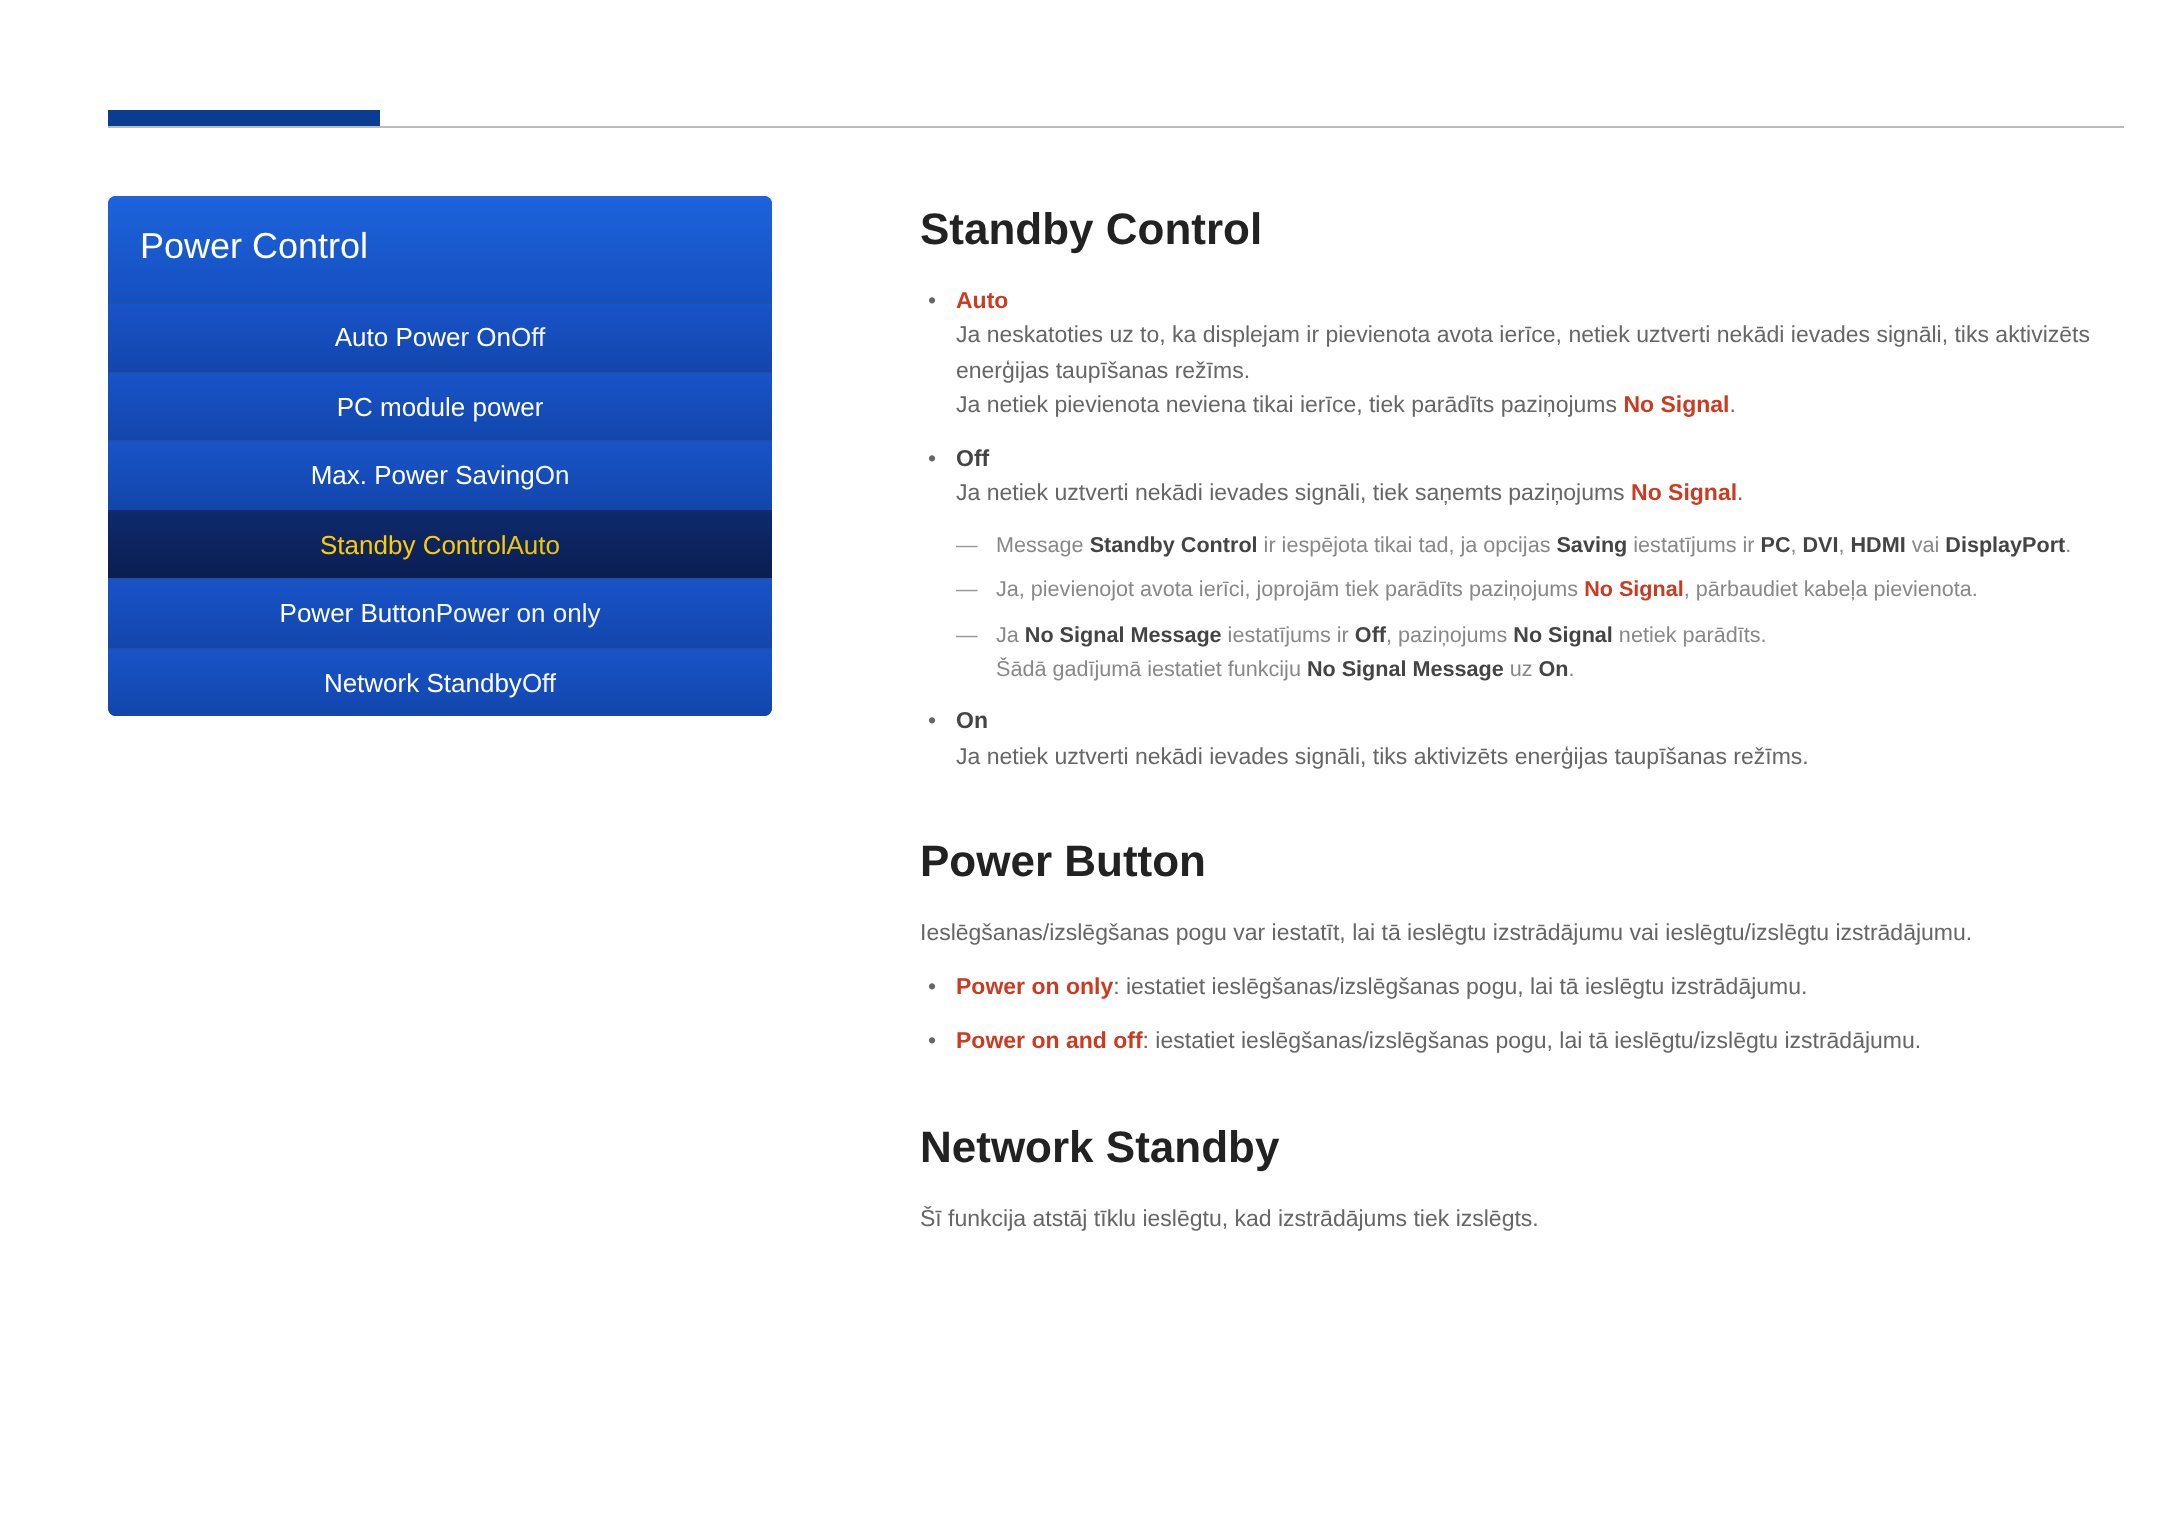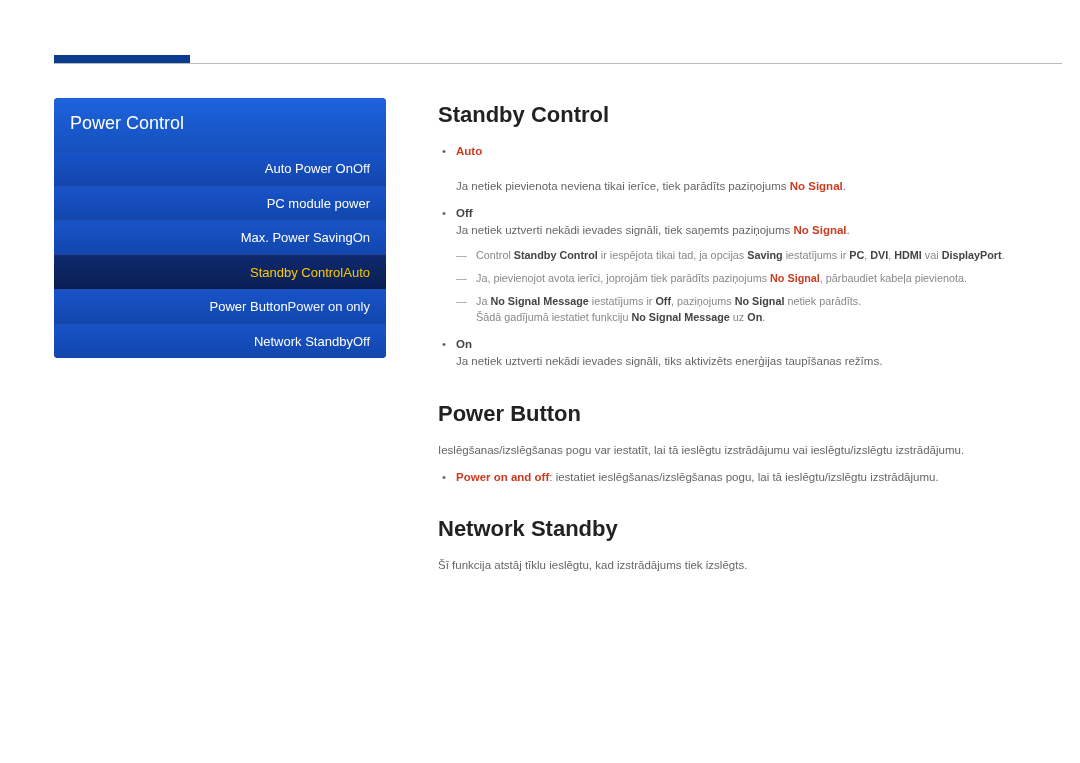--- a/index.html
+++ b/index.html
@@ -25,40 +25,40 @@
     position: absolute;
     top: 55px;
     left: 54px;
     width: 136px;
     height: 8px;
     background: #0a3d8f;
   }
   .page {
     padding: 98px 18px 0 54px;
     display: flex;
-    gap: 52px;
+    gap: 74px;
   }
   .left-col { width: 332px; flex: 0 0 332px; }
   .right-col { flex: 1; }
   .osd {
     border-radius: 4px;
     overflow: hidden;
     background: #1853c8;
     background: linear-gradient(#1a5fd6,#0f3c9e);
     color: #fff;
   }
   .osd-title {
     font-size: 18px;
     font-weight: 400;
     padding: 12px 16px 14px;
     background: linear-gradient(#1d63dd,#1550bf);
   }
   .osd-row {
     display: flex;
-    justify-content: flex-end;
+    justify-content: center;
     padding: 7px 16px;
     font-size: 13px;
     background: linear-gradient(#1853c8,#1246ac);
     border-top: 1px solid rgba(255,255,255,0.06);
   }
   .osd-row.selected {
     background: linear-gradient(#0e2a6d,#0a1e52);
     color: #ffcc00;
   }
   .osd-row.selected .osd-val { color: #ffcc00; }
@@ -148,29 +148,29 @@
     </div>
   </div>
 
   <div class="right-col">
 
     <div class="section">
       <h2>Standby Control</h2>
       <ul class="bullets">
         <li>
           <span class="opt-red">Auto</span><br>
-          <br>
+          <span class="lbl">Ja neskatoties uz to, ka displejam ir pievienota avota ierīce, netiek uztverti nekādi ievades signāli, tiks aktivizēts enerģijas taupīšanas režīms.</span><br>
           <span class="lbl">Ja netiek pievienota neviena tikai ierīce, tiek parādīts paziņojums </span><span class="opt-red">No Signal</span><span class="lbl">.</span>
         </li>
         <li>
           <span class="hl">Off</span><br>
           <span class="lbl">Ja netiek uztverti nekādi ievades signāli, tiek saņemts paziņojums </span><span class="opt-red">No Signal</span><span class="lbl">.</span>
           <ul class="sub">
             <li>
-              <span>Control </span><span class="hl">Standby Control</span><span> ir iespējota tikai tad, ja opcijas </span><span class="hl">Saving</span><span> iestatījums ir </span><span class="hl">PC</span><span>, </span><span class="hl">DVI</span><span>, </span><span class="hl">HDMI</span><span> vai </span><span class="hl">DisplayPort</span><span>.</span>
+              <span>Message </span><span class="hl">Standby Control</span><span> ir iespējota tikai tad, ja opcijas </span><span class="hl">Saving</span><span> iestatījums ir </span><span class="hl">PC</span><span>, </span><span class="hl">DVI</span><span>, </span><span class="hl">HDMI</span><span> vai </span><span class="hl">DisplayPort</span><span>.</span>
             </li>
             <li>
               <span>Ja, pievienojot avota ierīci, joprojām tiek parādīts paziņojums </span><span class="opt-red">No Signal</span><span>, pārbaudiet kabeļa pievienota.</span>
             </li>
             <li>
               <span>Ja </span><span class="hl">No Signal Message</span><span> iestatījums ir </span><span class="hl">Off</span><span>, paziņojums </span><span class="hl">No Signal</span><span> netiek parādīts.</span><br>
               <span>Šādā gadījumā iestatiet funkciju </span><span class="hl">No Signal Message</span><span> uz </span><span class="hl">On</span><span>.</span>
             </li>
           </ul>
         </li>
@@ -179,20 +179,23 @@
           <span class="lbl">Ja netiek uztverti nekādi ievades signāli, tiks aktivizēts enerģijas taupīšanas režīms.</span>
         </li>
       </ul>
     </div>
 
     <div class="section">
       <h2>Power Button</h2>
       <p class="para">Ieslēgšanas/izslēgšanas pogu var iestatīt, lai tā ieslēgtu izstrādājumu vai ieslēgtu/izslēgtu izstrādājumu.</p>
       <ul class="bullets">
         <li>
+          <span class="opt-red">Power on only</span><span class="lbl">: iestatiet ieslēgšanas/izslēgšanas pogu, lai tā ieslēgtu izstrādājumu.</span>
+        </li>
+        <li>
           <span class="opt-red">Power on and off</span><span class="lbl">: iestatiet ieslēgšanas/izslēgšanas pogu, lai tā ieslēgtu/izslēgtu izstrādājumu.</span>
         </li>
       </ul>
     </div>
 
     <div class="section">
       <h2>Network Standby</h2>
       <p class="para">Šī funkcija atstāj tīklu ieslēgtu, kad izstrādājums tiek izslēgts.</p>
     </div>
 

